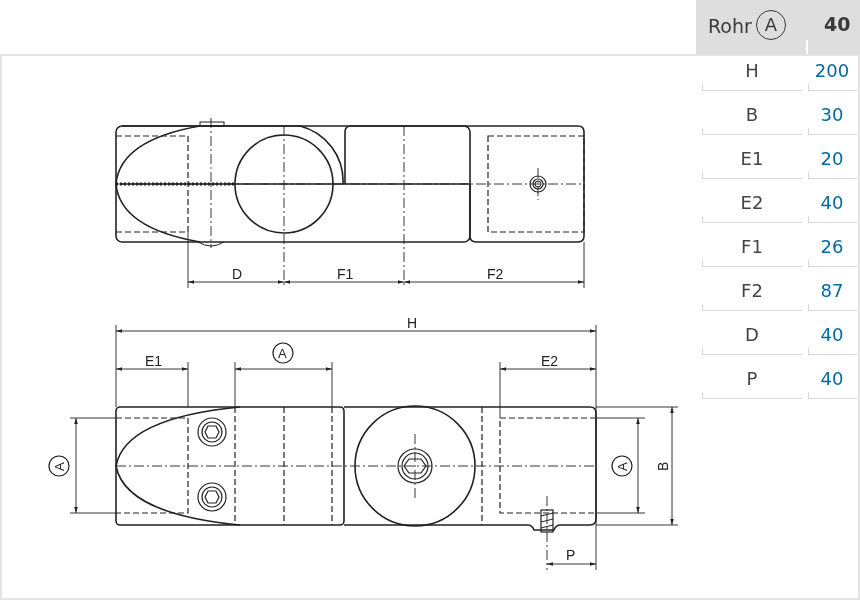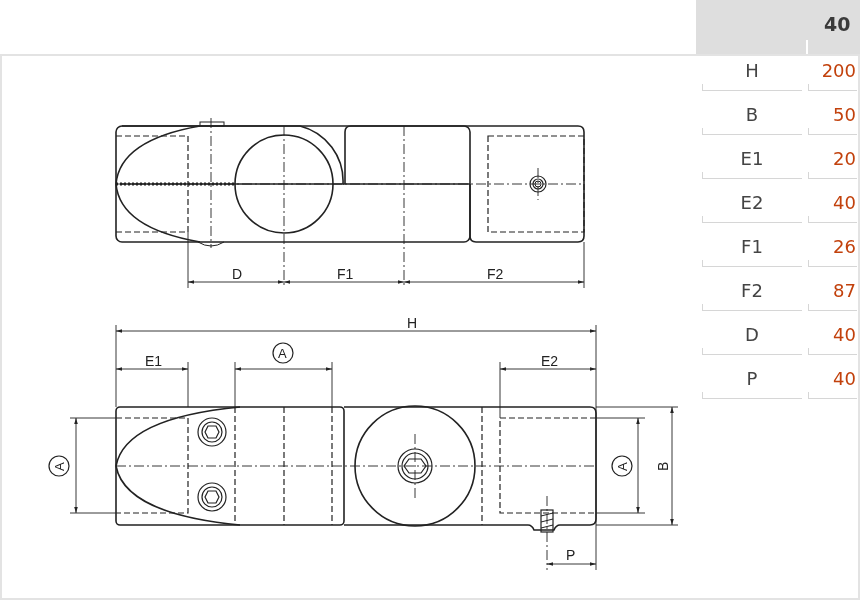--- a/index.html
+++ b/index.html
@@ -7,21 +7,21 @@
   .frame { position:absolute; left:0; top:54px; width:858px; height:546px; border-top:2px solid #e3e3e3; border-left:2px solid #e3e3e3; border-bottom:2px solid #e3e3e3; box-sizing:border-box; }
   .drawing { position:absolute; left:0; top:0; width:860px; height:602px; }
   .table { position:absolute; left:696px; top:0; width:164px; }
   .thead { position:absolute; left:0; top:0; width:164px; height:54px; background:#dedede; }
   .thead .lbl { position:absolute; left:12px; top:12px; font-size:19px; color:#3a3a3a; }
   .thead .circ { display:inline-block; width:28px; height:28px; border:1.5px solid #3a3a3a; border-radius:50%; text-align:center; line-height:28px; font-size:18px; margin-left:4px; vertical-align:middle; position:relative; top:-2px; }
   .thead .val { position:absolute; left:128px; top:13px; font-size:19px; font-weight:bold; color:#3a3a3a; }
   .thead .sep { position:absolute; left:110px; top:40px; width:2px; height:14px; background:#ffffff; }
   .trow { position:absolute; left:0; width:164px; height:44px; }
   .trow .k { position:absolute; left:6px; width:100px; text-align:center; top:4px; font-size:18px; color:#444; }
-  .trow .v { position:absolute; left:112px; width:48px; text-align:right; top:4px; font-size:18px; color:#c2410c; }
+  .trow .v { position:absolute; left:112px; width:48px; text-align:center; top:4px; font-size:18px; color:#0369a1; }
   .trow .bk { position:absolute; left:6px; top:28px; width:99px; height:6px; border-left:1.5px solid #d6d6d6; border-bottom:1.5px solid #d6d6d6; }
   .trow .bv { position:absolute; left:112px; top:28px; width:48px; height:6px; border-left:1.5px solid #d6d6d6; border-bottom:1.5px solid #d6d6d6; }
   .tright { position:absolute; left:858px; top:54px; width:2px; height:546px; background:#e3e3e3; }
   svg text { font-family:"Liberation Sans", sans-serif; fill:#222; }
 </style>
 </head>
 <body>
 
 <div class="frame"></div>
 <div class="tright"></div>
@@ -150,32 +150,33 @@
     <text x="541" y="366">E2</text>
     <text x="566" y="560">P</text>
     <text transform="translate(64,471) rotate(-90)" font-size="13">A</text>
     <text transform="translate(627,471) rotate(-90)" font-size="13">A</text>
     <text transform="translate(668,471) rotate(-90)">B</text>
   </g>
 </svg>
 
 <div class="table">
   <div class="thead">
+    <span class="lbl"><span>Rohr</span><span class="circ">A</span></span>
     <span class="val">40</span>
     <span class="sep"></span>
   </div>
   <div class="trow" style="top:56px">
       <span class="k">H</span>
       <span class="v">200</span>
       <span class="bk"></span>
       <span class="bv"></span>
     </div>
   <div class="trow" style="top:100px">
       <span class="k">B</span>
-      <span class="v">50</span>
+      <span class="v">30</span>
       <span class="bk"></span>
       <span class="bv"></span>
     </div>
   <div class="trow" style="top:144px">
       <span class="k">E1</span>
       <span class="v">20</span>
       <span class="bk"></span>
       <span class="bv"></span>
     </div>
   <div class="trow" style="top:188px">

